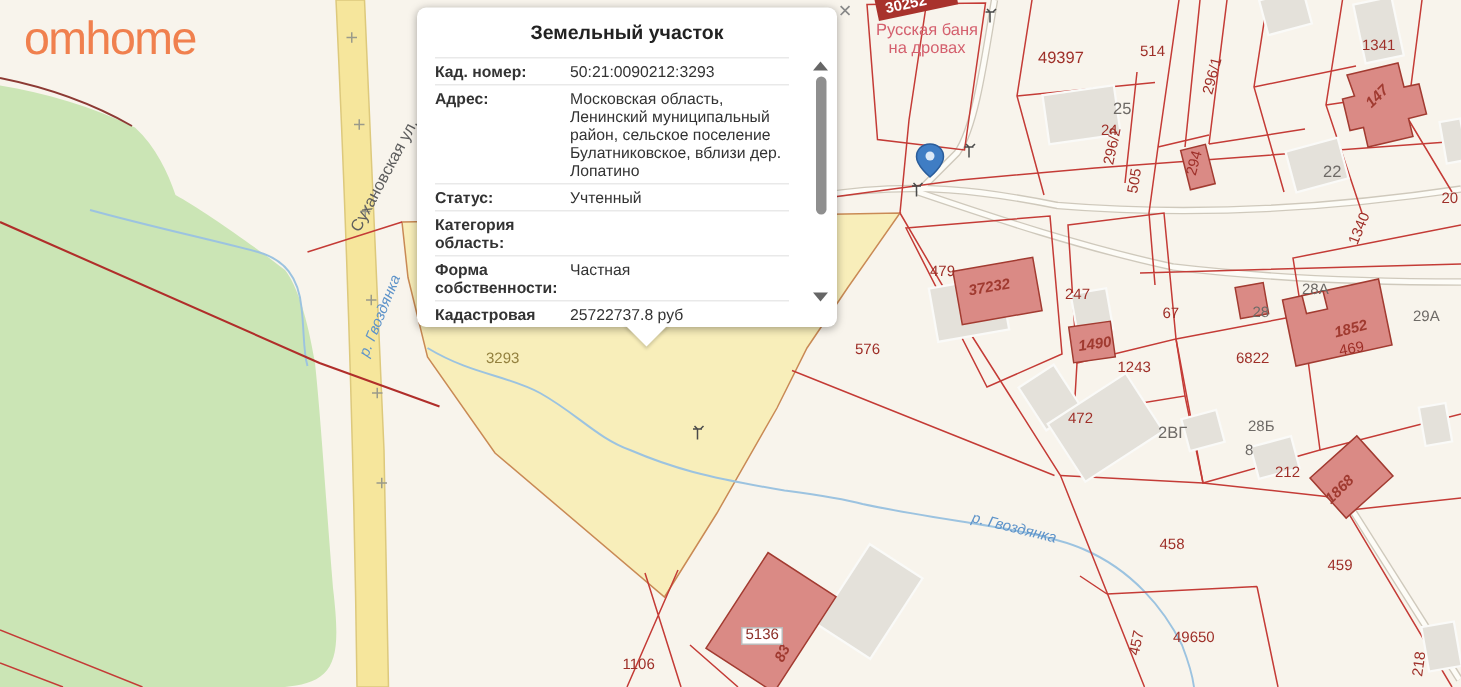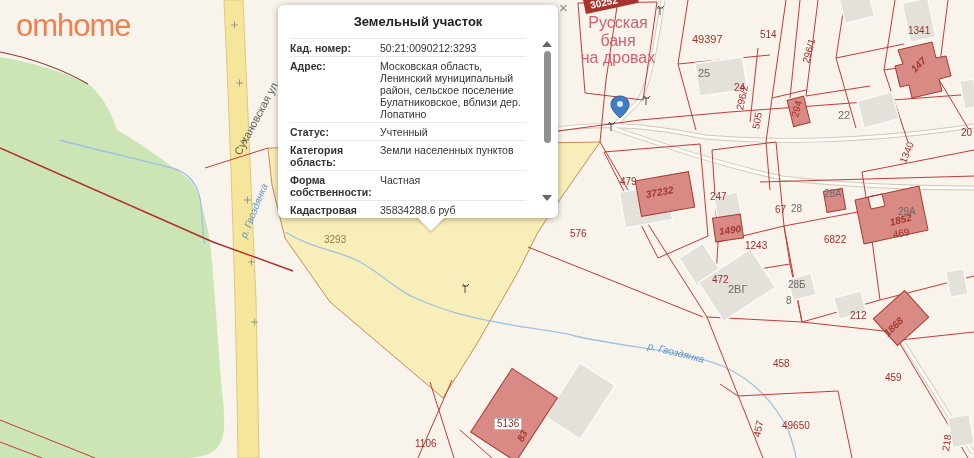--- a/index.html
+++ b/index.html
@@ -1,32 +1,32 @@
 <!DOCTYPE html>
 <html><head>
 <meta charset="utf-8">
 <style>
   html,body{margin:0;padding:0;}
   .stage{position:relative;width:974px;height:458px;overflow:hidden;background:#f8f4ec;
          font-family:"Liberation Sans",sans-serif;}
   .stage svg{position:absolute;left:0;top:0;}
   
   .lbl{position:absolute;font-size:10px;color:#9e2f28;white-space:nowrap;transform-origin:0 50%;line-height:1;}
-  .lbl.gray{color:#6e6a66;}
+  .lbl.gray{color:#6e6a66;margin-left:44px;}
   .lbl.olive{color:#93803e;}
   .lbl.big{font-size:11px;}
   .bldg{position:absolute;font-size:10px;font-style:italic;font-weight:bold;color:#a03a30;
         white-space:nowrap;transform-origin:0 50%;line-height:1;}
   .bldg.box{font-style:normal;background:#fff;border:1px solid #bbb;padding:0 2px;font-weight:normal;color:#8d2f28;}
   .street{position:absolute;left:237px;top:148px;font-size:11px;color:#5d5d5d;
           transform:rotate(-62deg);transform-origin:0 50%;white-space:nowrap;}
   .river{position:absolute;font-size:10px;font-style:italic;color:#5e93c9;white-space:nowrap;transform-origin:0 50%;}
   .river.west{left:243px;top:232px;transform:rotate(-68deg);}
   .river.south{left:648px;top:340px;transform:rotate(14deg);}
-  .poi{position:absolute;left:578px;top:14px;width:80px;text-align:center;font-size:16px;
+  .poi{position:absolute;left:578px;top:14px;width:80px;text-align:center;font-size:11px;
        color:#d4606e;line-height:1.1;}
   
   .logo{position:absolute;left:16px;top:8px;font-size:31px;font-weight:normal;color:#f0804e;letter-spacing:-1px;}
   
   .popup{position:absolute;left:278px;top:5px;width:280px;height:213px;background:#fff;
          border-radius:6px;box-shadow:0 1px 6px rgba(0,0,0,.35);overflow:hidden;z-index:5;}
   .popup-tail{position:absolute;left:416px;top:216px;width:0;height:0;z-index:5;
               border-left:15px solid transparent;border-right:15px solid transparent;border-top:15px solid #fff;
               filter:drop-shadow(0 2px 1px rgba(0,0,0,.15));}
   .popup-title{text-align:center;font-size:13px;font-weight:bold;color:#222;padding:9px 0 7px 0;}
@@ -222,29 +222,28 @@
       <div class="prow">
         <div class="k">Адрес:</div>
         <div class="v">Московская область, Ленинский муниципальный район, сельское поселение Булатниковское, вблизи дер. Лопатино</div>
       </div>
       <div class="prow">
         <div class="k">Статус:</div>
         <div class="v">Учтенный</div>
       </div>
       <div class="prow">
         <div class="k">Категория область:</div>
-        <div class="v">Земли населенных пунктов</div>
       </div>
       <div class="prow">
         <div class="k">Форма собственности:</div>
         <div class="v">Частная</div>
       </div>
       <div class="prow">
         <div class="k">Кадастровая стоимость:</div>
-        <div class="v">35834288.6 руб</div>
+        <div class="v">25722737.8 руб</div>
       </div>
 
     </div>
     <div class="sb-up"></div>
     <div class="sb-thumb"></div>
     <div class="sb-down"></div>
   </div>
   <div class="popup-tail"></div>
   <div class="close-x">×</div>
 

